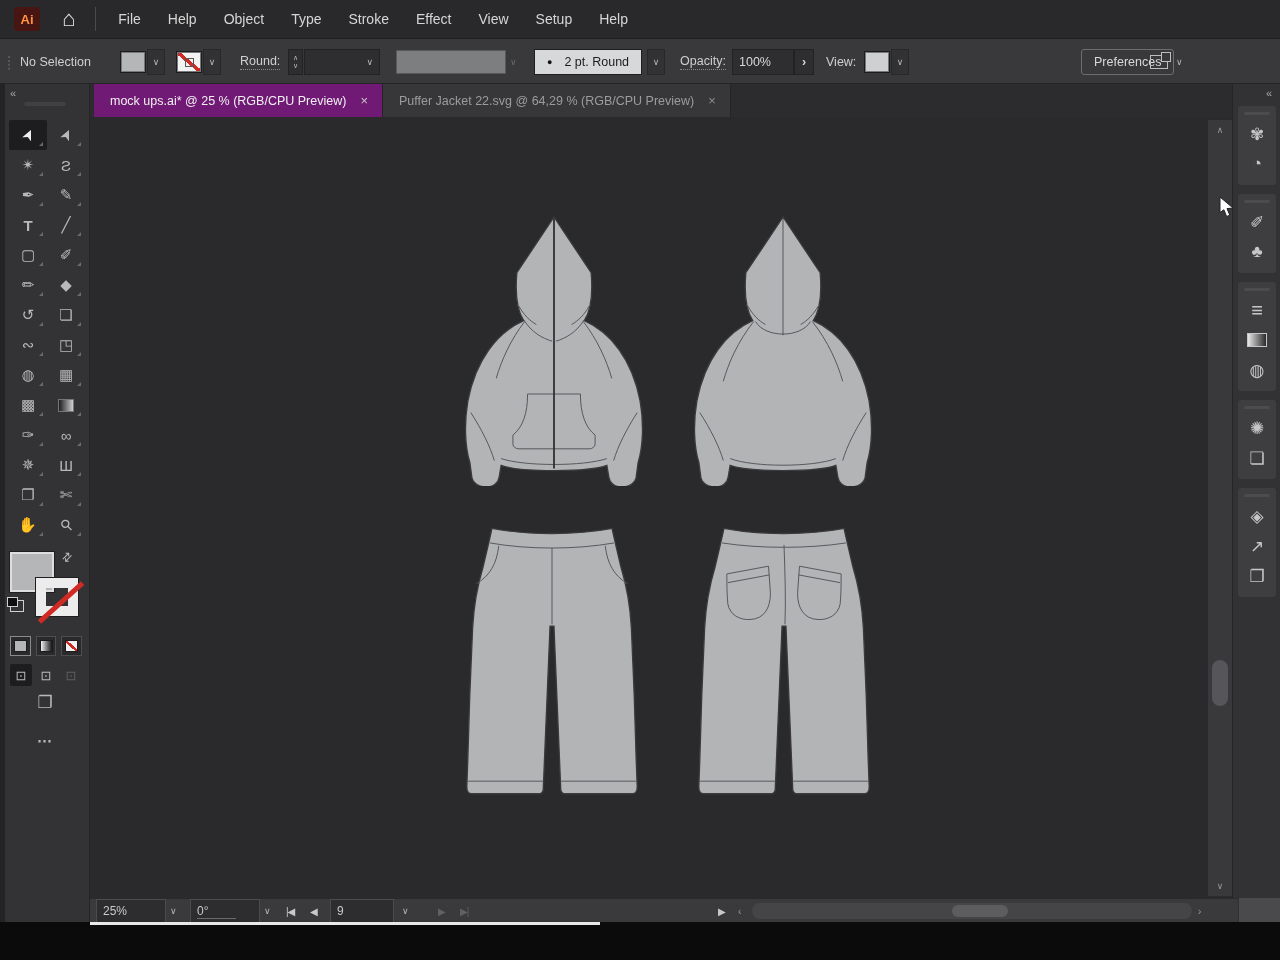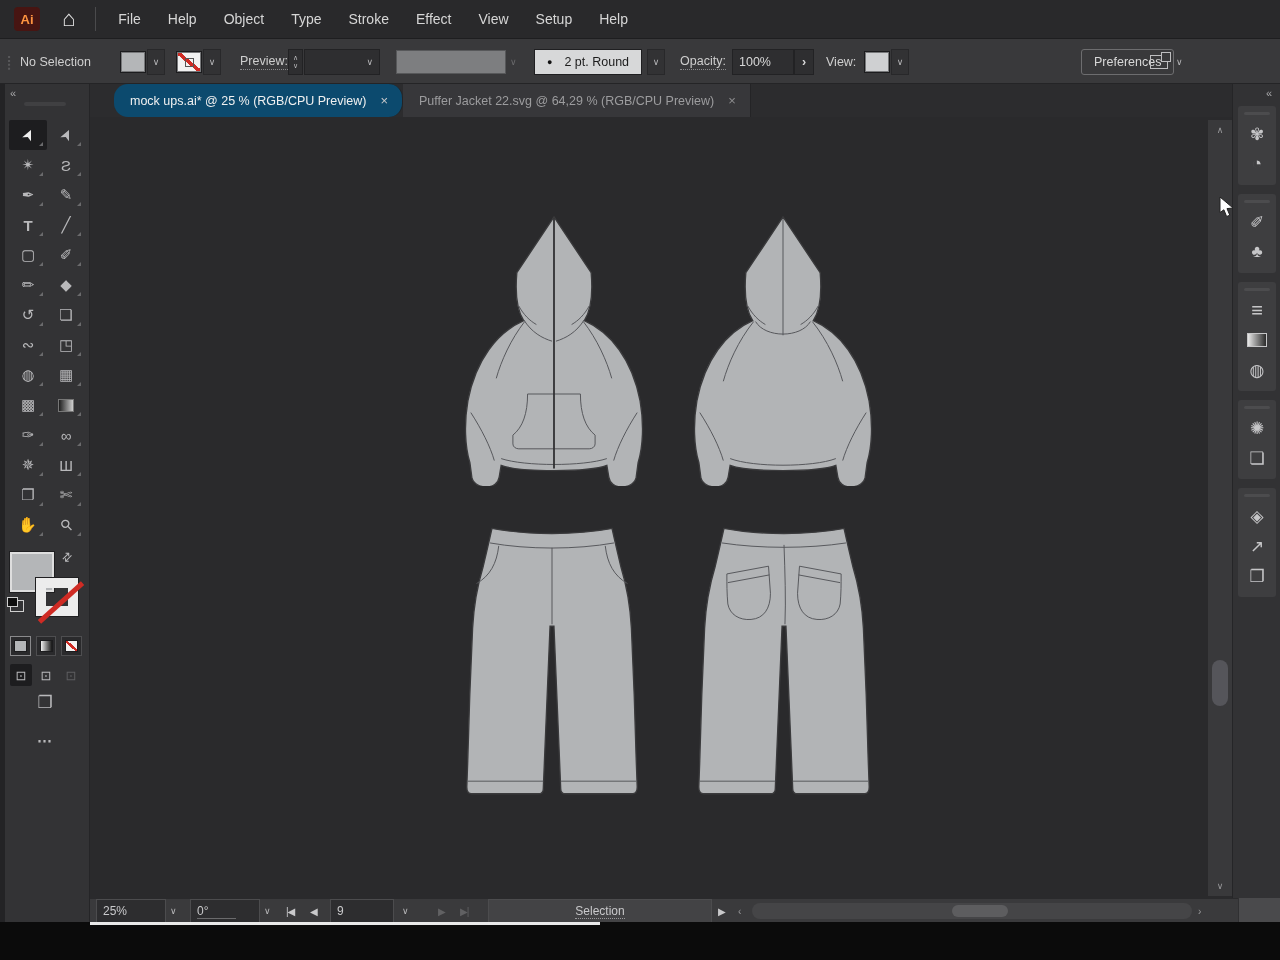--- a/index.html
+++ b/index.html
@@ -86,21 +86,21 @@
   .mode.active { background:#1d1d1f; border-radius:2px; }
   .mode.dim { color:#5e5e60; }
   .screen-mode { position:absolute; left:0; top:608px; width:90px; text-align:center; color:#b9b9bb; font-size:17px; }
   .toolbar-more { position:absolute; left:0; top:648px; width:90px; text-align:center; color:#b9b9bb;
     font-size:15px; font-weight:bold; letter-spacing:1px; }
 
   
   .tab-bar { position:absolute; left:90px; top:84px; width:1142px; height:33px; background:#2c2c2e; display:flex; }
   .tab { height:33px; display:flex; align-items:center; gap:14px; padding:0 14px 0 16px;
     font-size:12.5px; border-right:1px solid #242426; }
-  .tab.active { background:#0c4a6e; color:#f0f0f0; margin-left:24px;border-radius:14px; }
+  .tab.active { background:#701a75; color:#f0f0f0; margin-left:4px; }
   .tab.inactive { background:#37373a; color:#9c9c9e; }
   .tab .close { font-size:13px; color:#c9c9cb; }
   .tab.inactive .close { color:#8d8d8f; }
 
   
   .canvas { position:absolute; left:90px; top:117px; width:1142px; height:781px; background:#2a2a2c; overflow:hidden; }
   .art { position:absolute; }
 
   
   .v-scroll { position:absolute; left:1208px; top:120px; width:24px; height:776px; background:#39393b; }
@@ -174,21 +174,21 @@
       </div>
     <div class="abs" style="left:176px">
         <div class="swatch stroke-sw">
           <div class="hole"></div>
         </div>
       </div>
     <div class="abs" style="left:203px">
         <div class="dd-btn">∨</div>
       </div>
     <div class="abs" style="left:240px">
-        <span class="dotted-label">Preview:</span>
+        <span class="dotted-label">Round:</span>
       </div>
     <div class="abs" style="left:288px">
         <div class="spinner">
           <span>∧</span>
           <span>∨</span>
         </div>
       </div>
     <div class="abs" style="left:304px">
         <div class="field" style="width:76px; justify-content:flex-end">
           <span class="schev">∨</span>
@@ -487,23 +487,20 @@
     </div>
     <div class="abs schev" style="left:174px">∨</div>
     <div class="abs navbtn" style="left:196px">|◀</div>
     <div class="abs navbtn" style="left:220px">◀</div>
     <div class="abs sfield" style="left:240px; width:64px">
       <span>9</span>
     </div>
     <div class="abs schev" style="left:312px">∨</div>
     <div class="abs navbtn dim" style="left:348px">▶</div>
     <div class="abs navbtn dim" style="left:370px">▶|</div>
-    <div class="abs sfield sel-field" style="left:398px; width:224px">
-      <span class="sel-text">Selection</span>
-    </div>
     <div class="abs navbtn" style="left:628px">▶</div>
     <div class="abs navbtn" style="left:648px; color:#9a9a9c">‹</div>
     <div class="h-track">
       <div class="h-thumb"></div>
     </div>
     <div class="abs navbtn" style="left:1108px; color:#9a9a9c">›</div>
   </div>
   <div class="corner-box"></div>
 
   <div class="bottom-strip">

